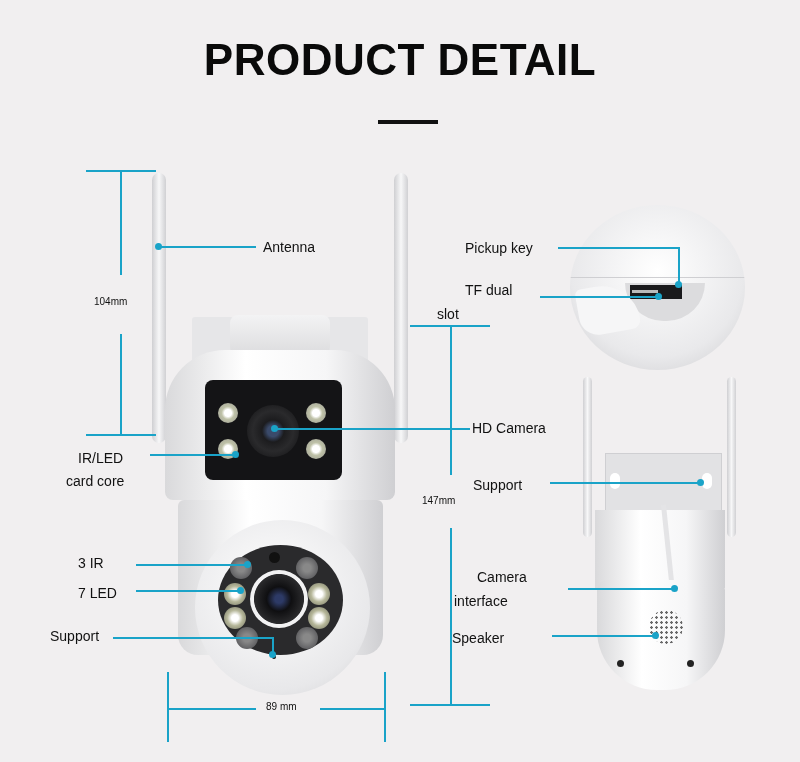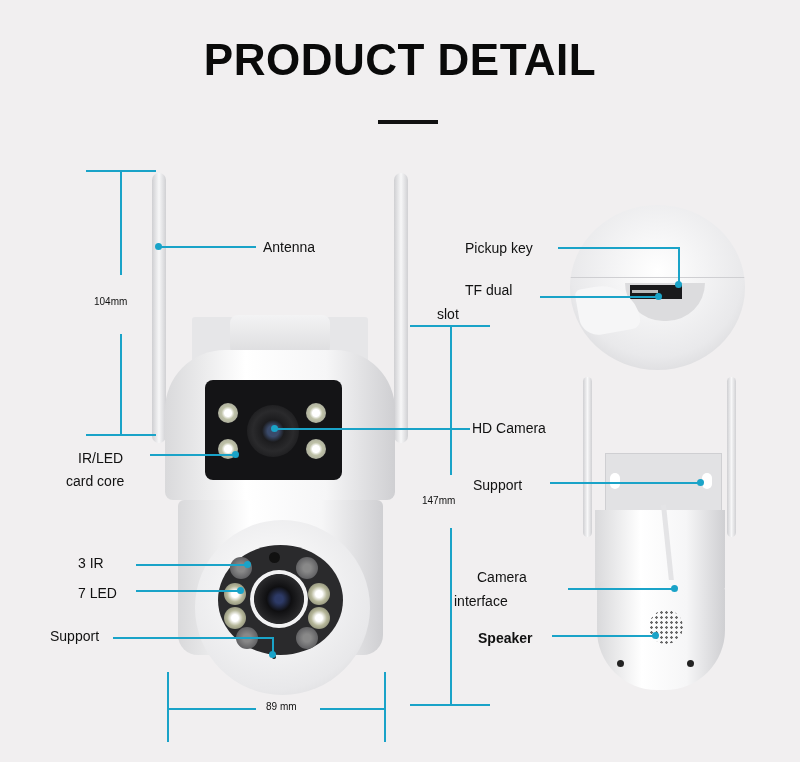--- a/index.html
+++ b/index.html
@@ -129,15 +129,15 @@
 
 <div class="abs lbl" style="left:473px;top:473px;">Support</div>
 <div class="abs ln" style="left:550px;top:482px;width:150px;height:2px;"></div>
 <div class="abs dot" style="left:697px;top:479px;"></div>
 
 <div class="abs lbl" style="left:477px;top:565px;">Camera</div>
 <div class="abs lbl" style="left:454px;top:589px;">interface</div>
 <div class="abs ln" style="left:568px;top:588px;width:106px;height:2px;"></div>
 <div class="abs dot" style="left:671px;top:585px;"></div>
 
-<div class="abs lbl" style="left:478px;top:626px;font-weight:bold;">Speaker</div>
+<div class="abs lbl" style="left:452px;top:626px;">Speaker</div>
 <div class="abs ln" style="left:552px;top:635px;width:104px;height:2px;"></div>
 <div class="abs dot" style="left:652px;top:632px;"></div>
 
 </body></html>

